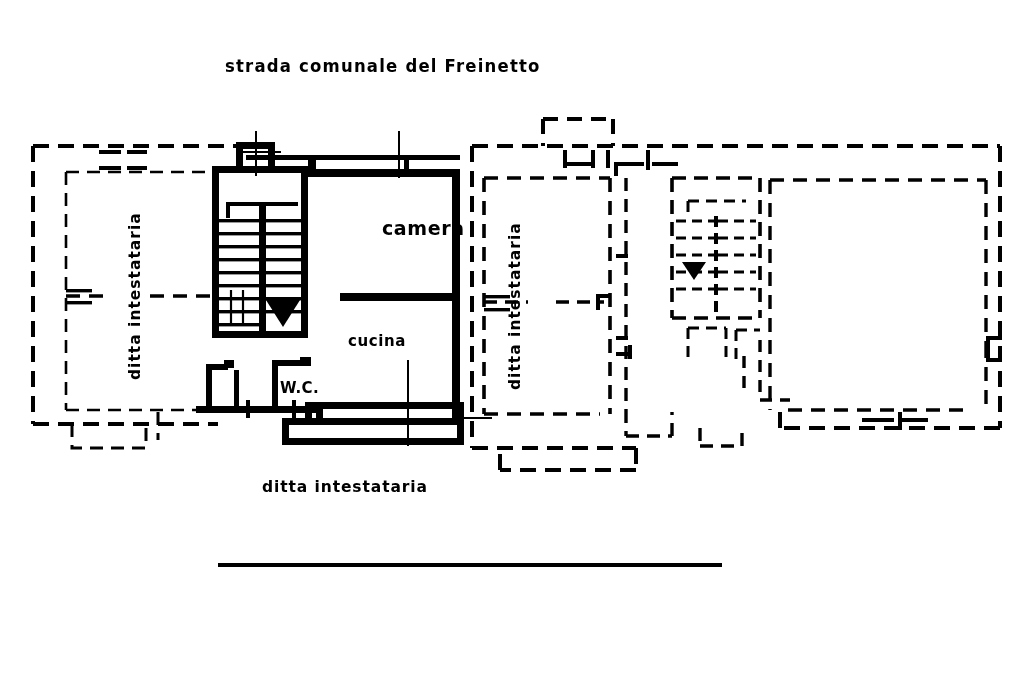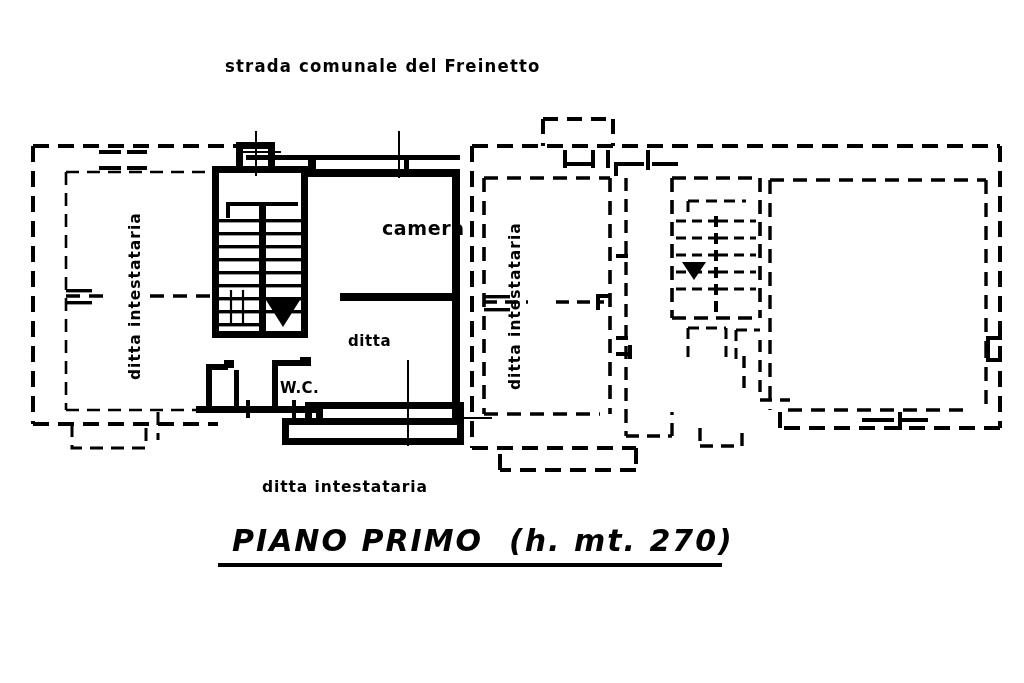--- a/index.html
+++ b/index.html
@@ -401,29 +401,26 @@
       <path d="M 700 446 L 742 446"></path>
       <path d="M 742 446 L 742 428"></path>
     </g>
 
   </svg>
 
   <div class="txt" id="street-label">strada comunale del Freinetto</div>
 
   <div class="txt" id="label-camera">camera</div>
 
-  <div class="txt" id="label-cucina">ditta</div>
+  <div class="txt" id="label-cucina">cucina</div>
 
   <div class="txt" id="label-wc">W.C.</div>
 
   <div class="txt vert-ditta" id="label-ditta-left">ditta intestataria</div>
 
   <div class="txt vert-ditta" id="label-ditta-mid">ditta intestataria</div>
 
   <div class="txt" id="label-bottom-ditta">ditta intestataria</div>
 
-  <div id="plan-title">
-    <span>PIANO PRIMO</span><span class="gap"></span><span>(h. mt. 270)</span>
-  </div>
 
   <div id="title-underline"></div>
 
 </div>
 
 </body></html>

